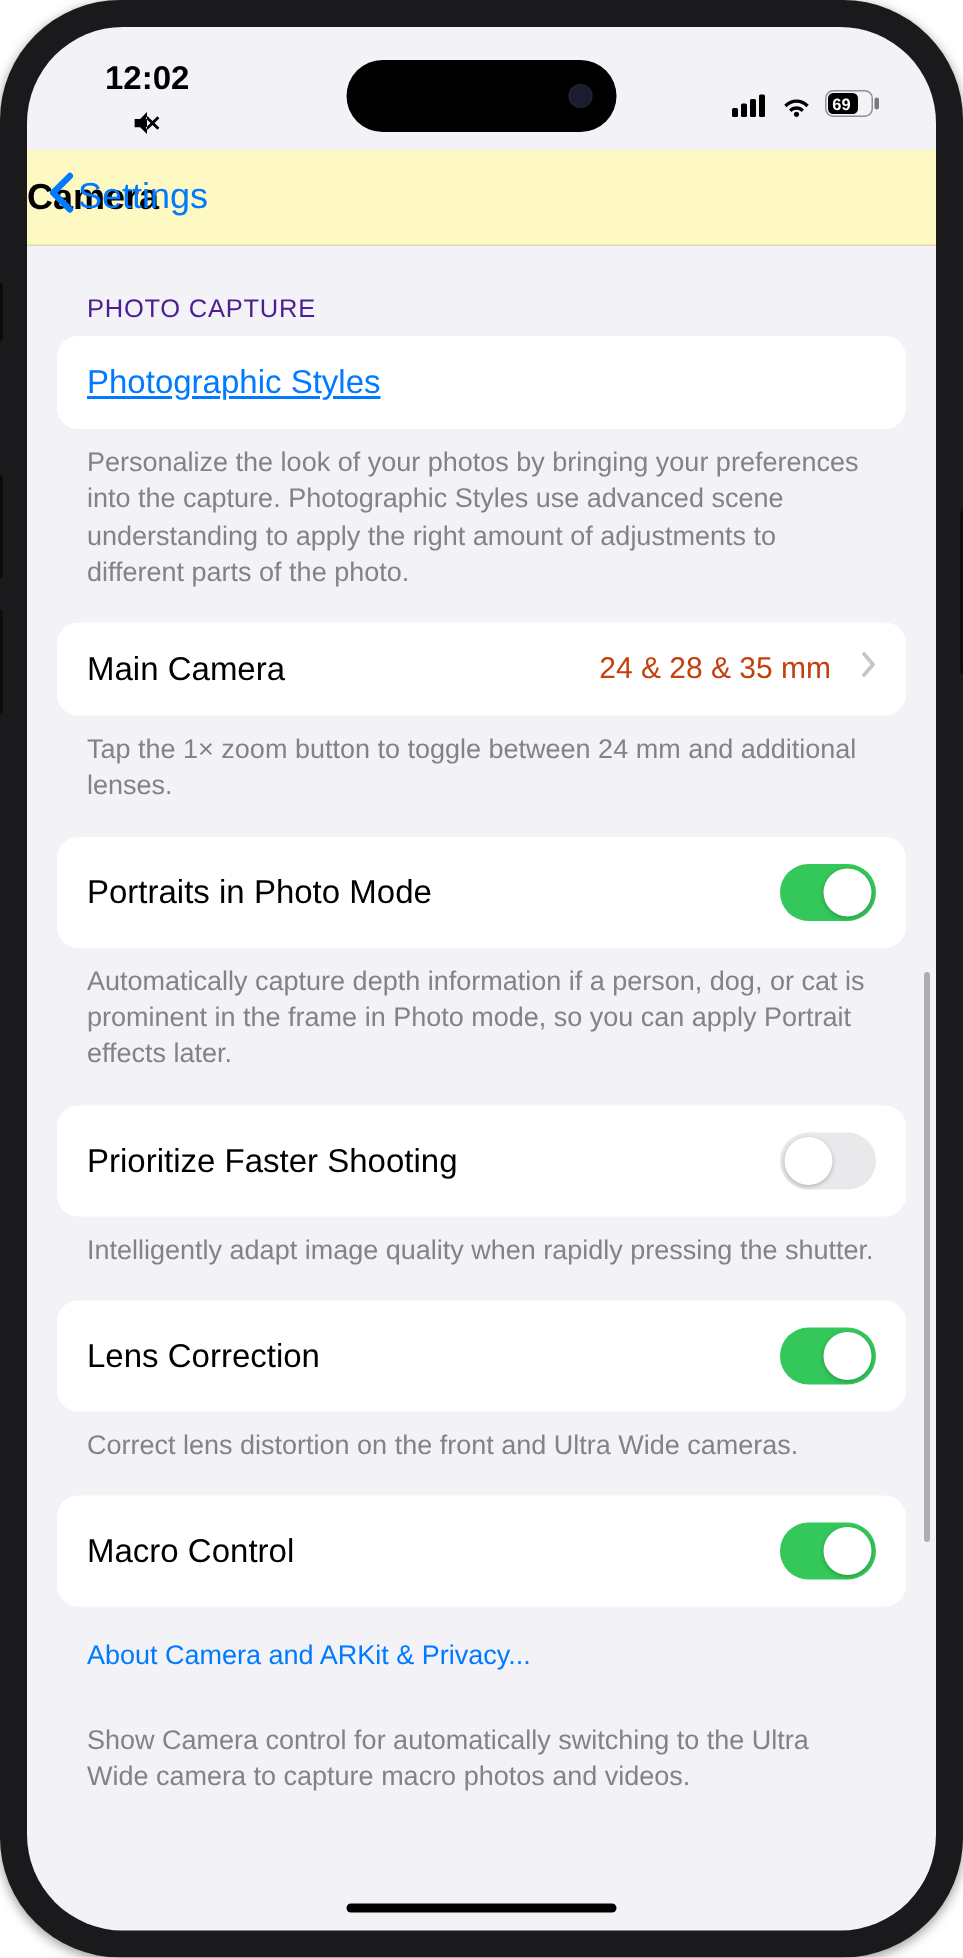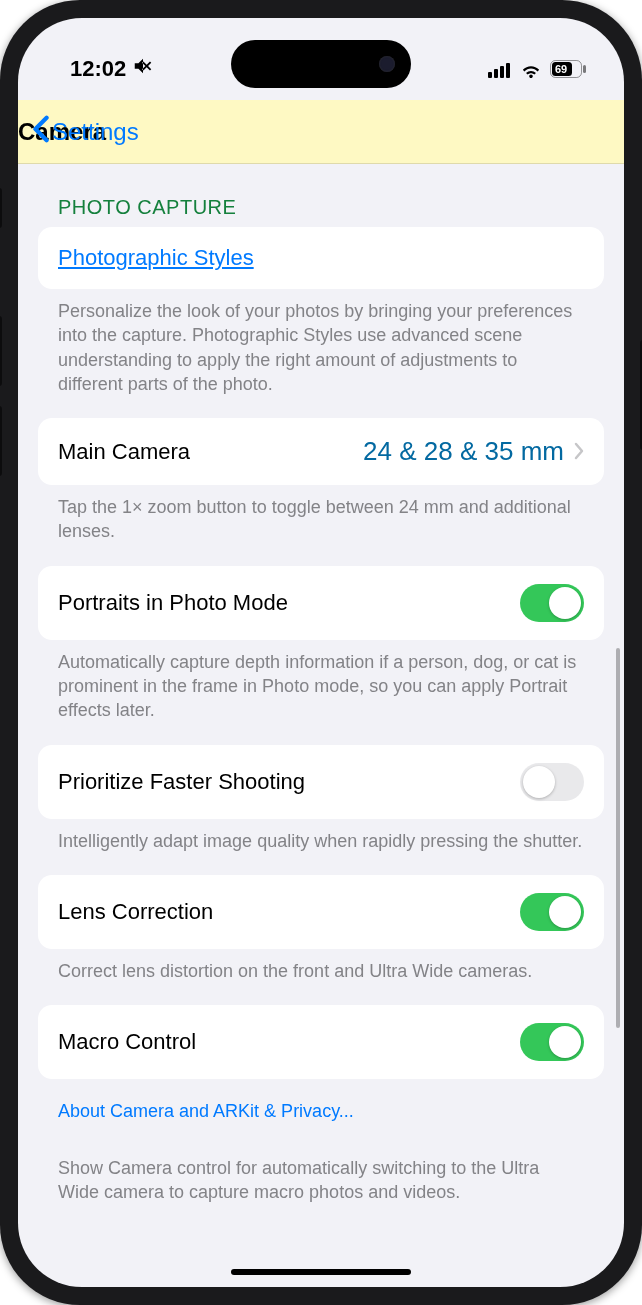--- a/index.html
+++ b/index.html
@@ -69,21 +69,21 @@
   .status-bar {
     height: 82px;
     display: flex;
     align-items: center;
     justify-content: space-between;
     padding: 20px 38px 0 52px;
     font-size: 22px;
     font-weight: 600;
     color: #000;
   }
-  .status-left { display:flex; align-items:center; gap:6px; }
+  .status-left { display:flex; align-items:center; gap:6px;flex-direction:column; }
   .status-right { display:flex; align-items:flex-end; gap:8px; }
   .status-right svg { display:block; }
 
   .nav {
     height: 64px;
     display:flex;
     align-items:center;
     justify-content:flex-start;
     position:relative;
     border-bottom:1px solid rgba(0,0,0,0.12);
@@ -107,47 +107,47 @@
     font-weight:700;
     color:#000;
   }
 
   .content {
     padding: 18px 20px 40px;
     overflow-y:auto;
     height: calc(100% - 146px);
   }
   .section-header {
-    font-size:20px;
-    color:#15803d;
+    font-size:17px;
+    color:#4c1d95;
     letter-spacing:0.5px;
     padding: 14px 20px 8px;
     text-transform:uppercase;
   }
   .cell {
     background:#fff;
     border-radius:14px;
     padding:18px 20px;
     display:flex;
     align-items:center;
     justify-content:space-between;
     min-height:60px;
     margin-bottom:0;
   }
   .cell .label {
     font-size:22px;
     color:#000;
   }
   .cell.link .label { color:#007aff;text-decoration:underline; }
   .cell .value {
-    font-size:26px;
-    color:#0369a1;
+    font-size:20px;
+    color:#c2410c;
     display:flex;
     align-items:center;
-    gap:10px;
+    gap:20px;
   }
   .footer {
     font-size:18px;
     color:#838387;
     line-height:1.35;
     padding: 10px 20px 22px;
   }
   .footer.link {
     color:#007aff;
     cursor:pointer;

